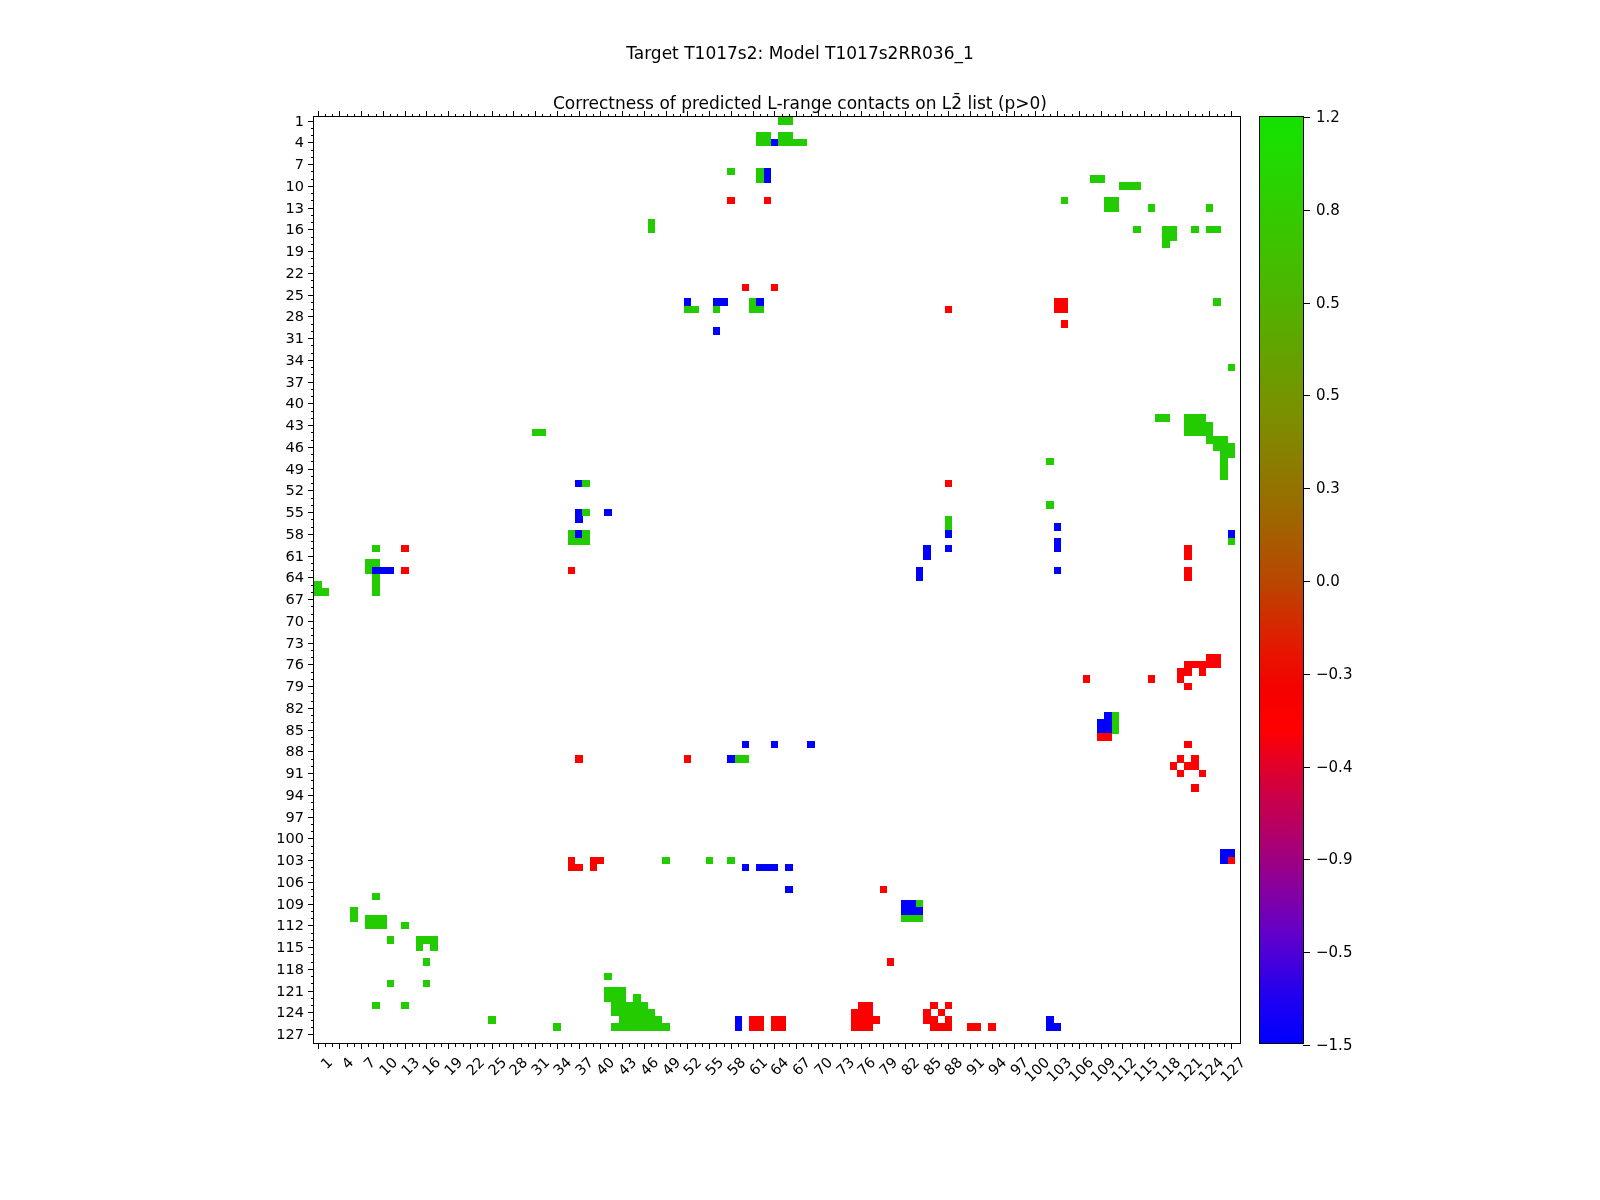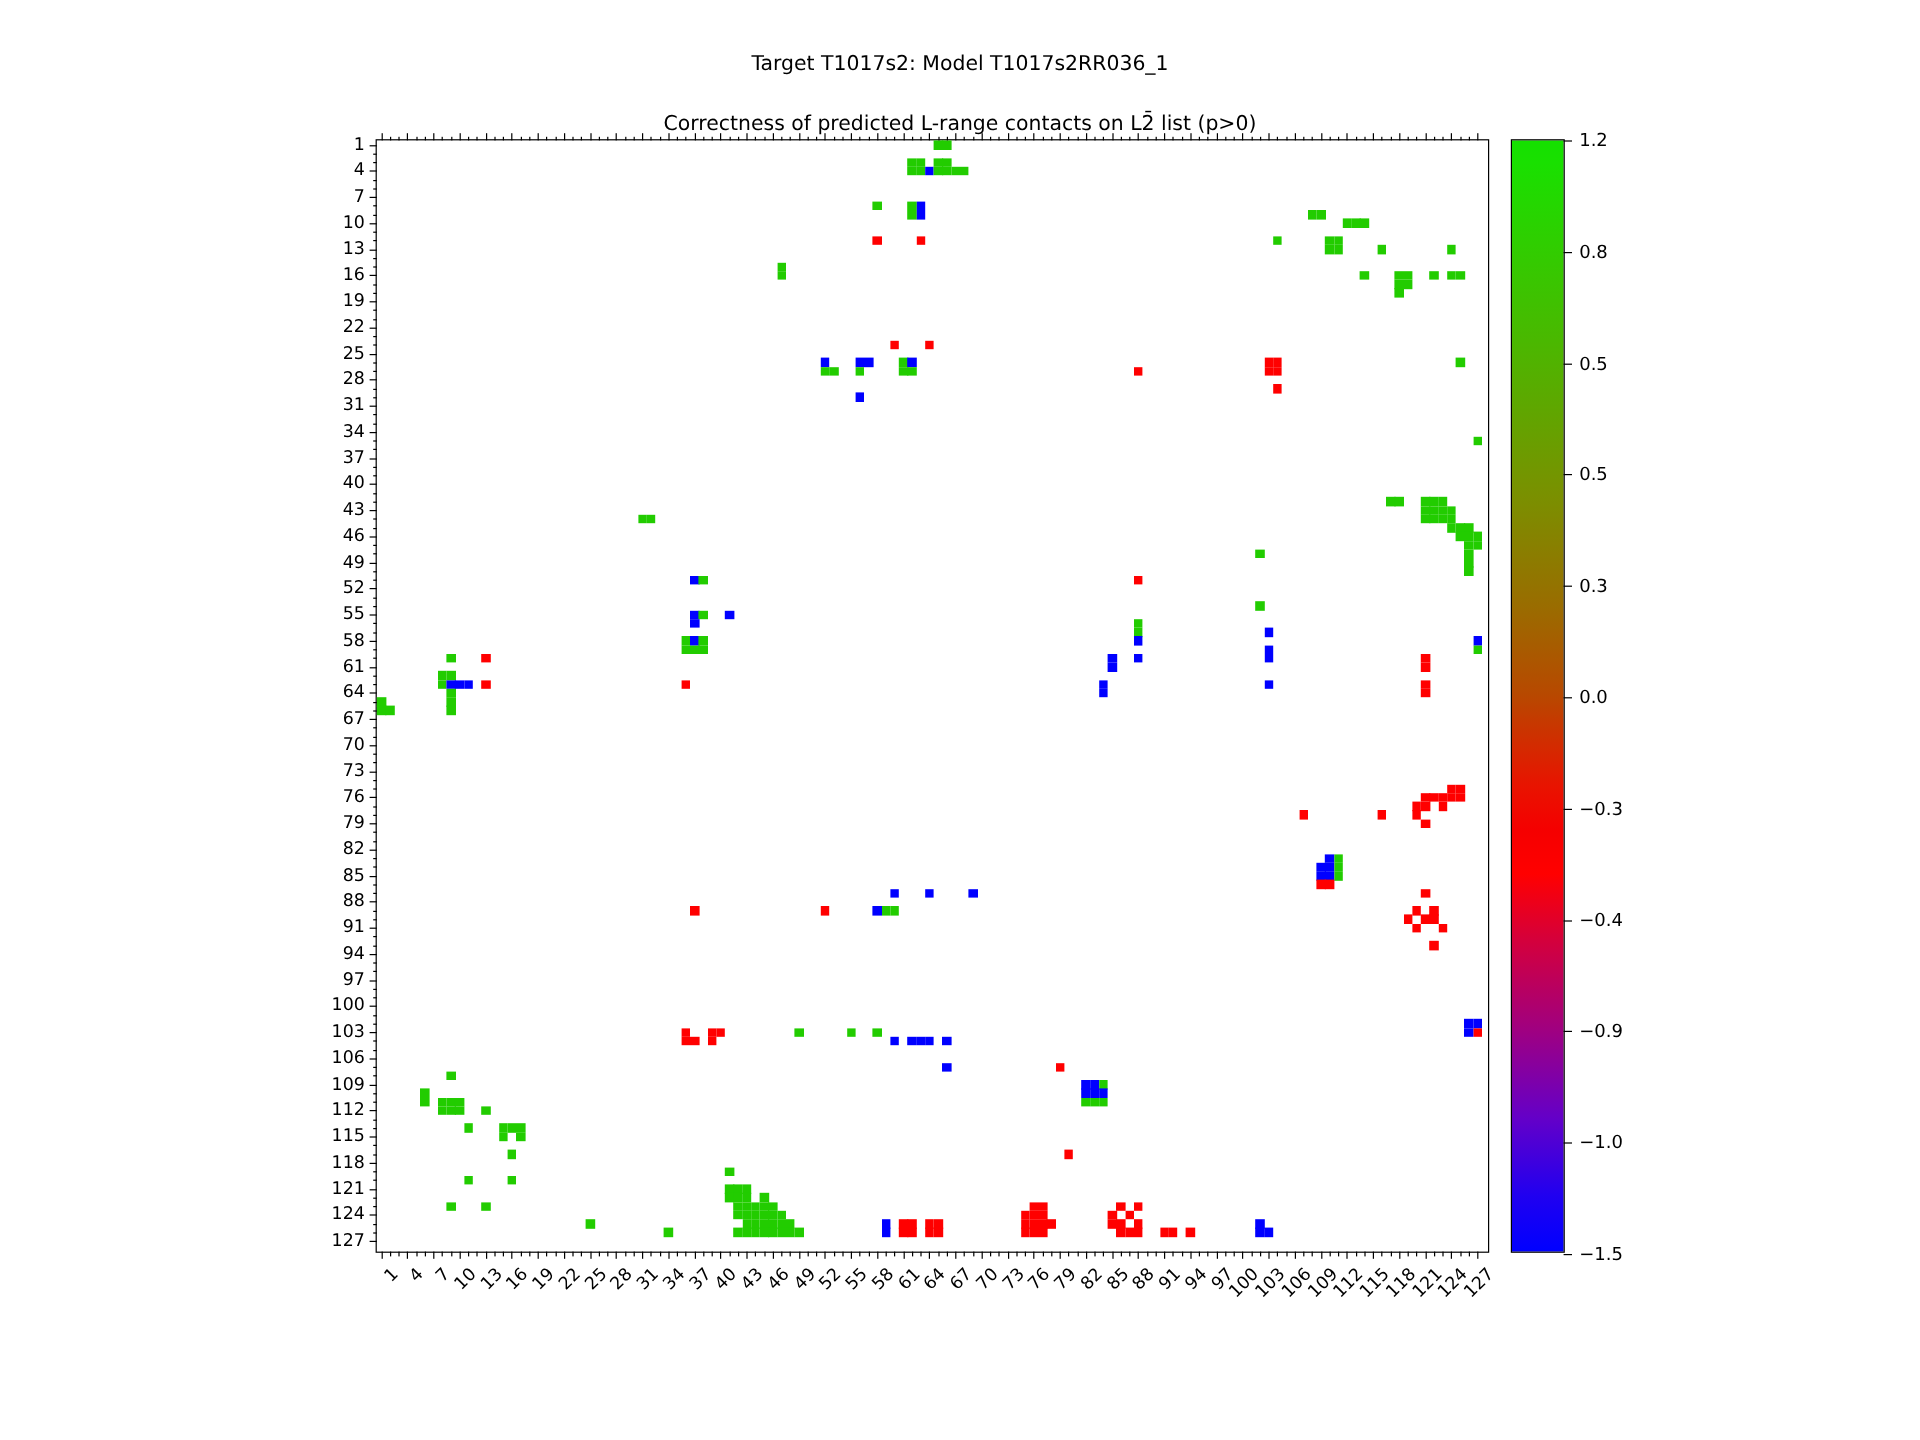--- a/index.html
+++ b/index.html
@@ -882,19 +882,19 @@
         <div class="cblabel" style="top: 371.2px;">0.3</div>
         <div class="cbtick" style="top: 464px;"></div>
         <div class="cblabel" style="top: 464px;">0.0</div>
         <div class="cbtick" style="top: 556.8px;"></div>
         <div class="cblabel" style="top: 556.8px;">−0.3</div>
         <div class="cbtick" style="top: 649.6px;"></div>
         <div class="cblabel" style="top: 649.6px;">−0.4</div>
         <div class="cbtick" style="top: 742.4px;"></div>
         <div class="cblabel" style="top: 742.4px;">−0.9</div>
         <div class="cbtick" style="top: 835.2px;"></div>
-        <div class="cblabel" style="top: 835.2px;">−1.0</div>
+        <div class="cblabel" style="top: 835.2px;">−0.5</div>
         <div class="cbtick" style="top: 928px;"></div>
         <div class="cblabel" style="top: 928px;">−1.5</div>
       </div>
   </div>
 
 </div>
 
 </body></html>

